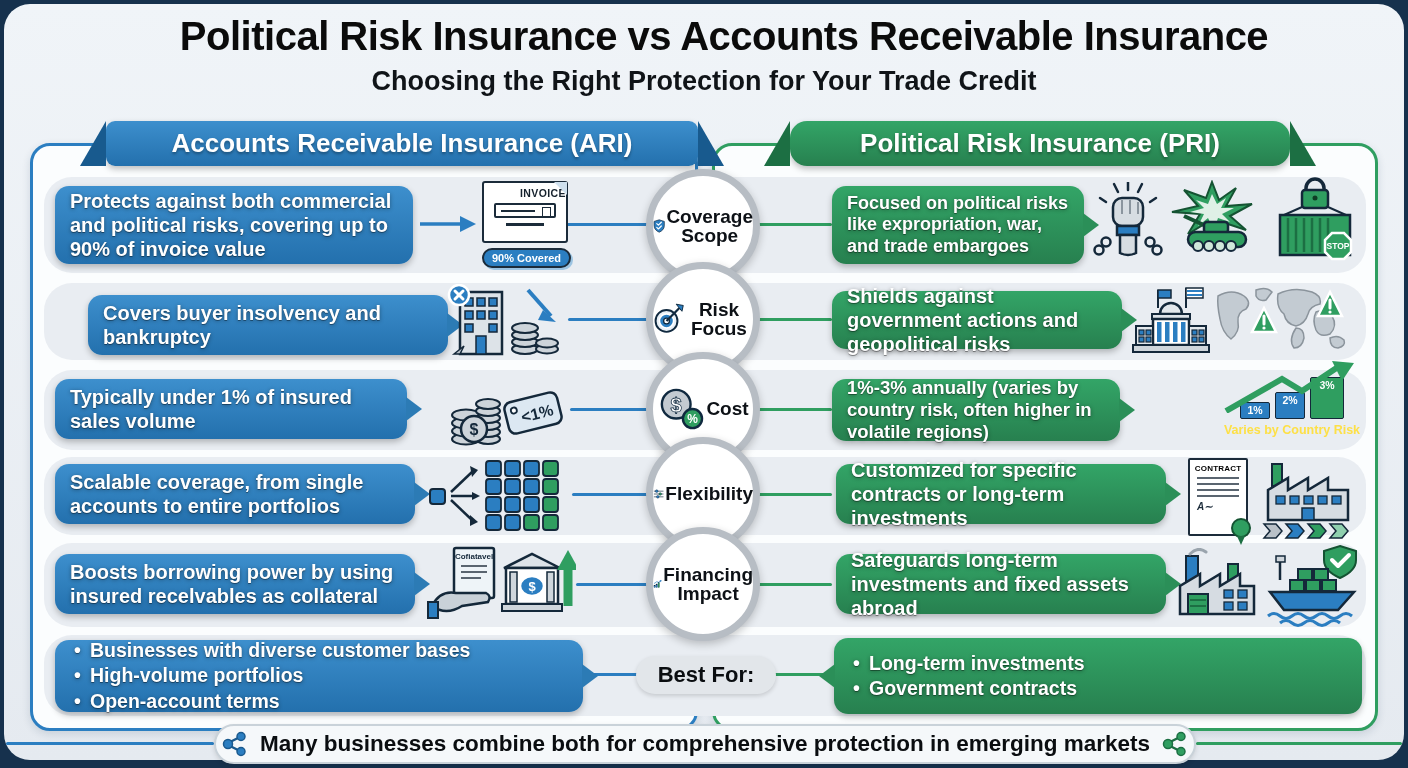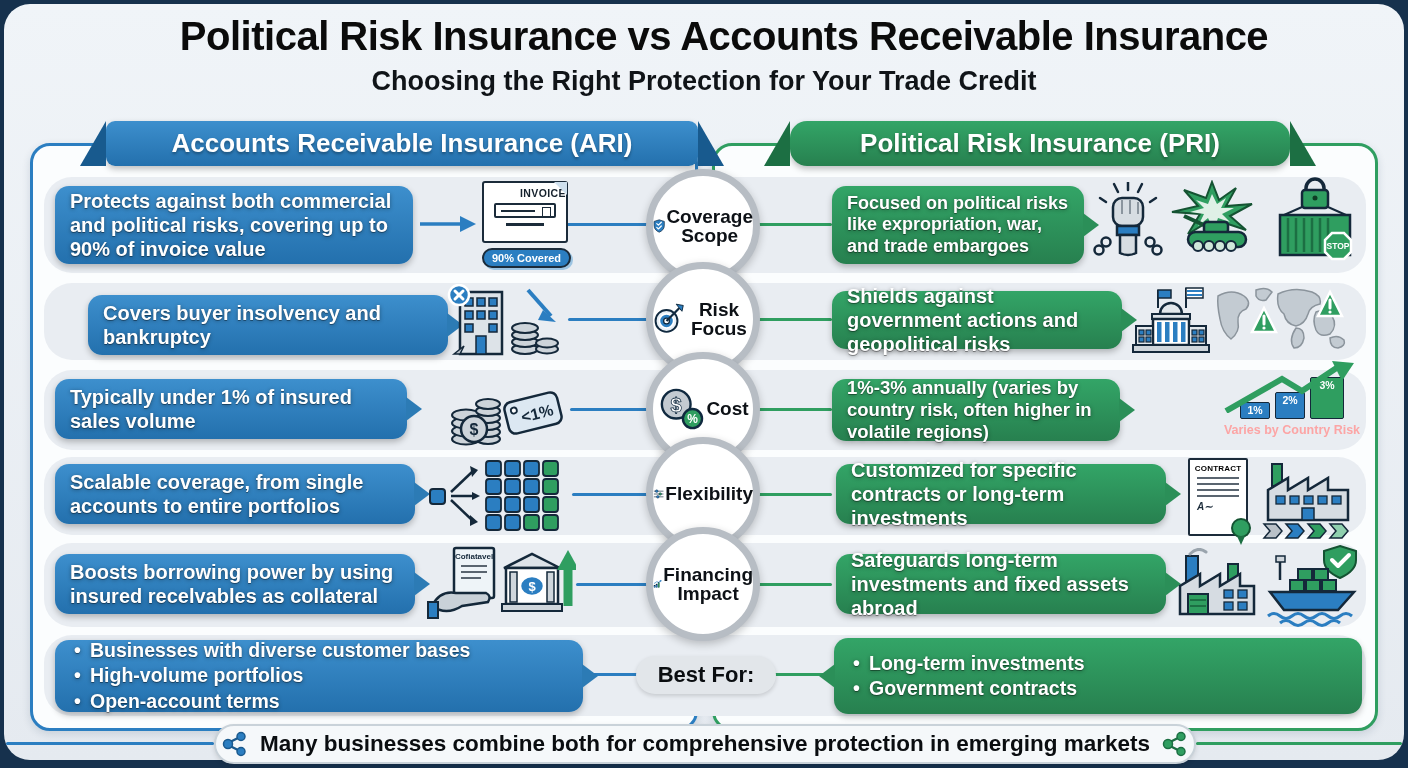--- a/index.html
+++ b/index.html
@@ -71,21 +71,21 @@
         display:flex;align-items:center;justify-content:center;font-size:22px;font-weight:700;color:#0a0d10;
         z-index:4;box-shadow:0 2px 4px rgba(0,0,0,.15);}
   .footer-pill{position:absolute;left:214px;top:724px;width:982px;height:40px;background:#f5f8fa;
         border:2px solid #c9d2d9;border-radius:21px;display:flex;align-items:center;justify-content:center;
         gap:12px;font-size:22.5px;font-weight:700;color:#0a0d10;z-index:4;box-shadow:0 2px 5px rgba(0,0,0,.12);}
   .crc{position:absolute;left:1216px;top:373px;width:152px;z-index:4;}
   .crc-bars{position:relative;height:46px;display:flex;align-items:flex-end;justify-content:center;gap:5px;}
   .crc-bar{display:flex;align-items:flex-start;justify-content:center;color:#fff;font-size:10.5px;font-weight:700;
         border:1.5px solid #14283a;border-radius:2px;padding-top:1px;}
   .crc-arrow{position:absolute;left:4px;top:-12px;}
-  .crc-cap{margin-top:4px;text-align:center;font-size:12.5px;font-weight:700;color:#fca5a5;white-space:nowrap;}
+  .crc-cap{margin-top:4px;text-align:center;font-size:12.5px;font-weight:700;color:#fde047;white-space:nowrap;}
   .contract{position:absolute;left:1188px;top:458px;width:60px;height:78px;background:#fff;
         border:2.5px solid #1b2b3a;border-radius:2px;z-index:4;}
   .contract-title{font-size:8px;font-weight:700;text-align:center;margin-top:4px;letter-spacing:.2px;}
   .contract .cline{height:2px;background:#5a6570;margin:4px 7px 0;}
   .contract .sig{font-size:10px;font-style:italic;font-weight:700;margin:4px 0 0 7px;color:#1b2b3a;}
   .rosette{position:absolute;right:-5px;bottom:-4px;width:20px;height:20px;border-radius:50%;
         background:var(--green);border:2px solid #145332;}
   .rosette::after{content:"";position:absolute;left:4px;top:16px;width:0;height:0;
         border-top:9px solid #1c6f43;border-left:4px solid transparent;border-right:4px solid transparent;}
 </style>

